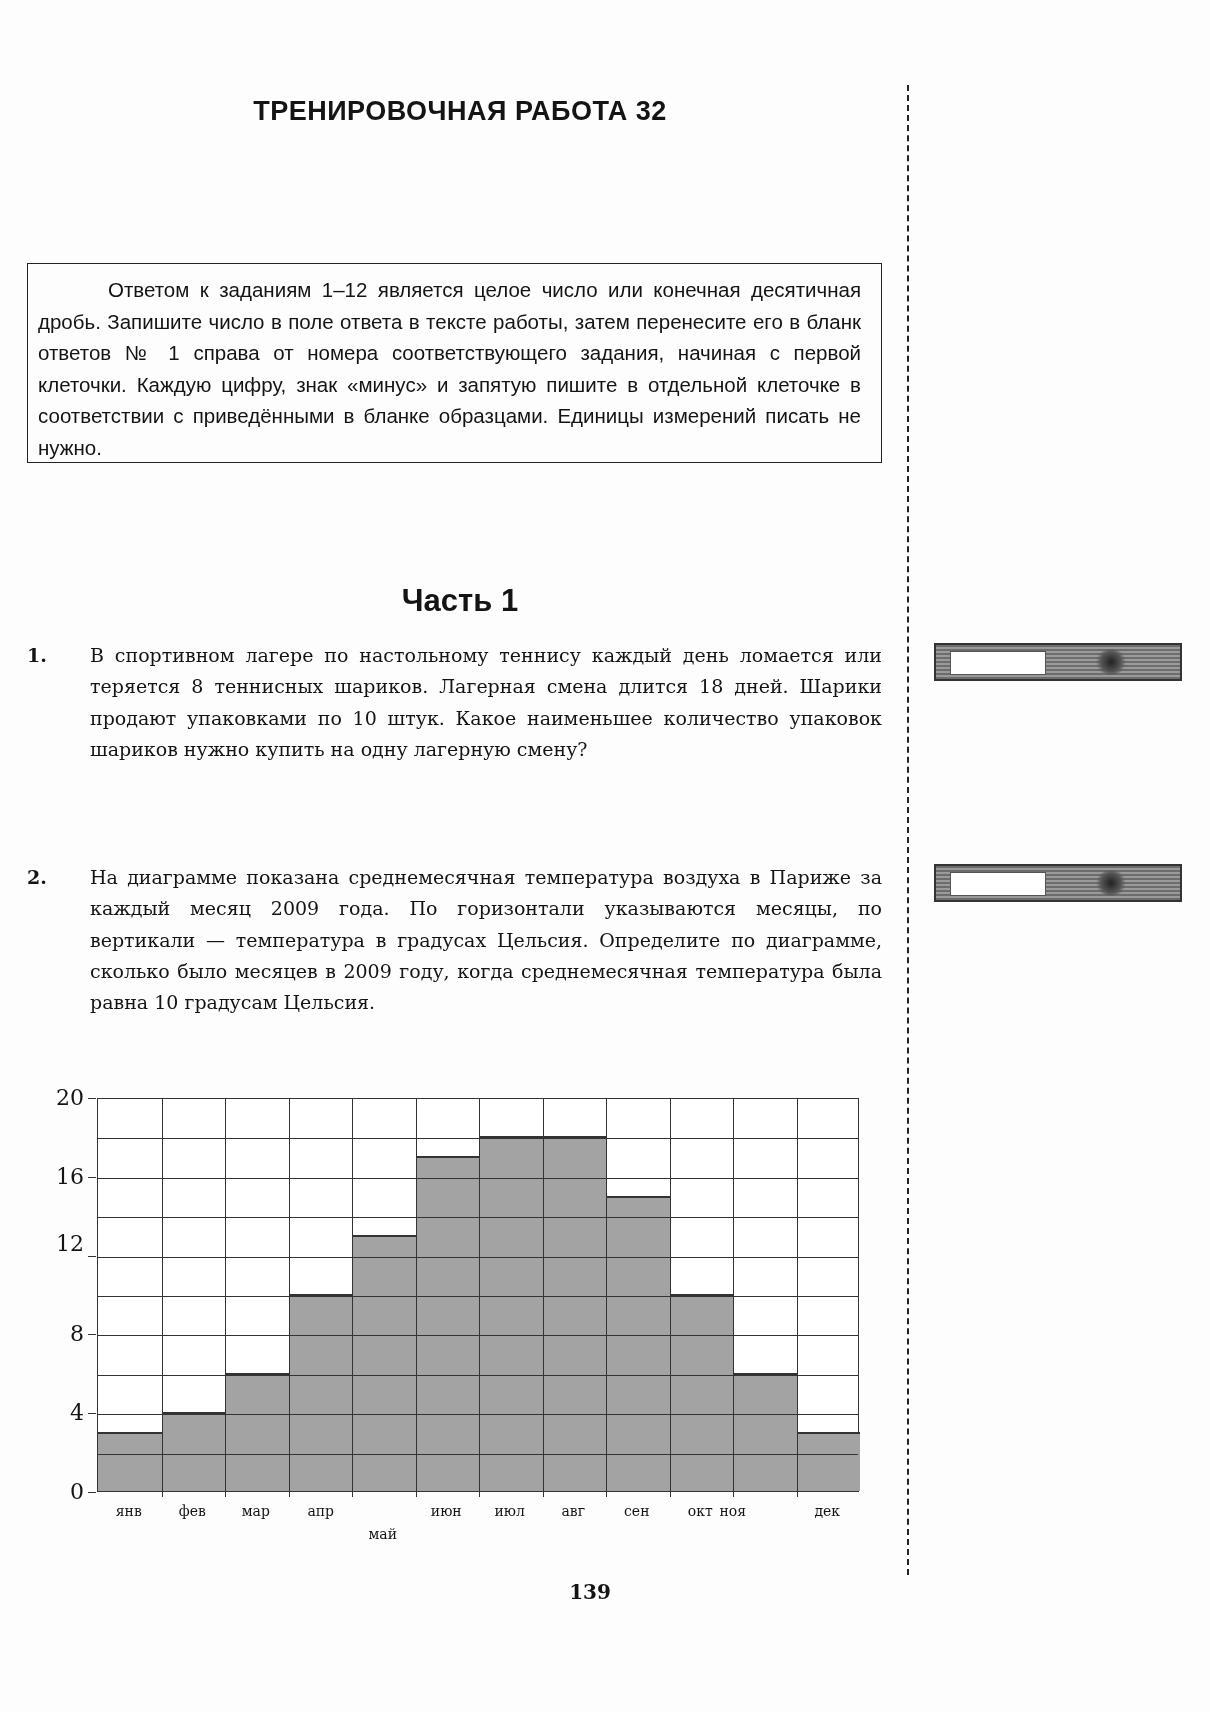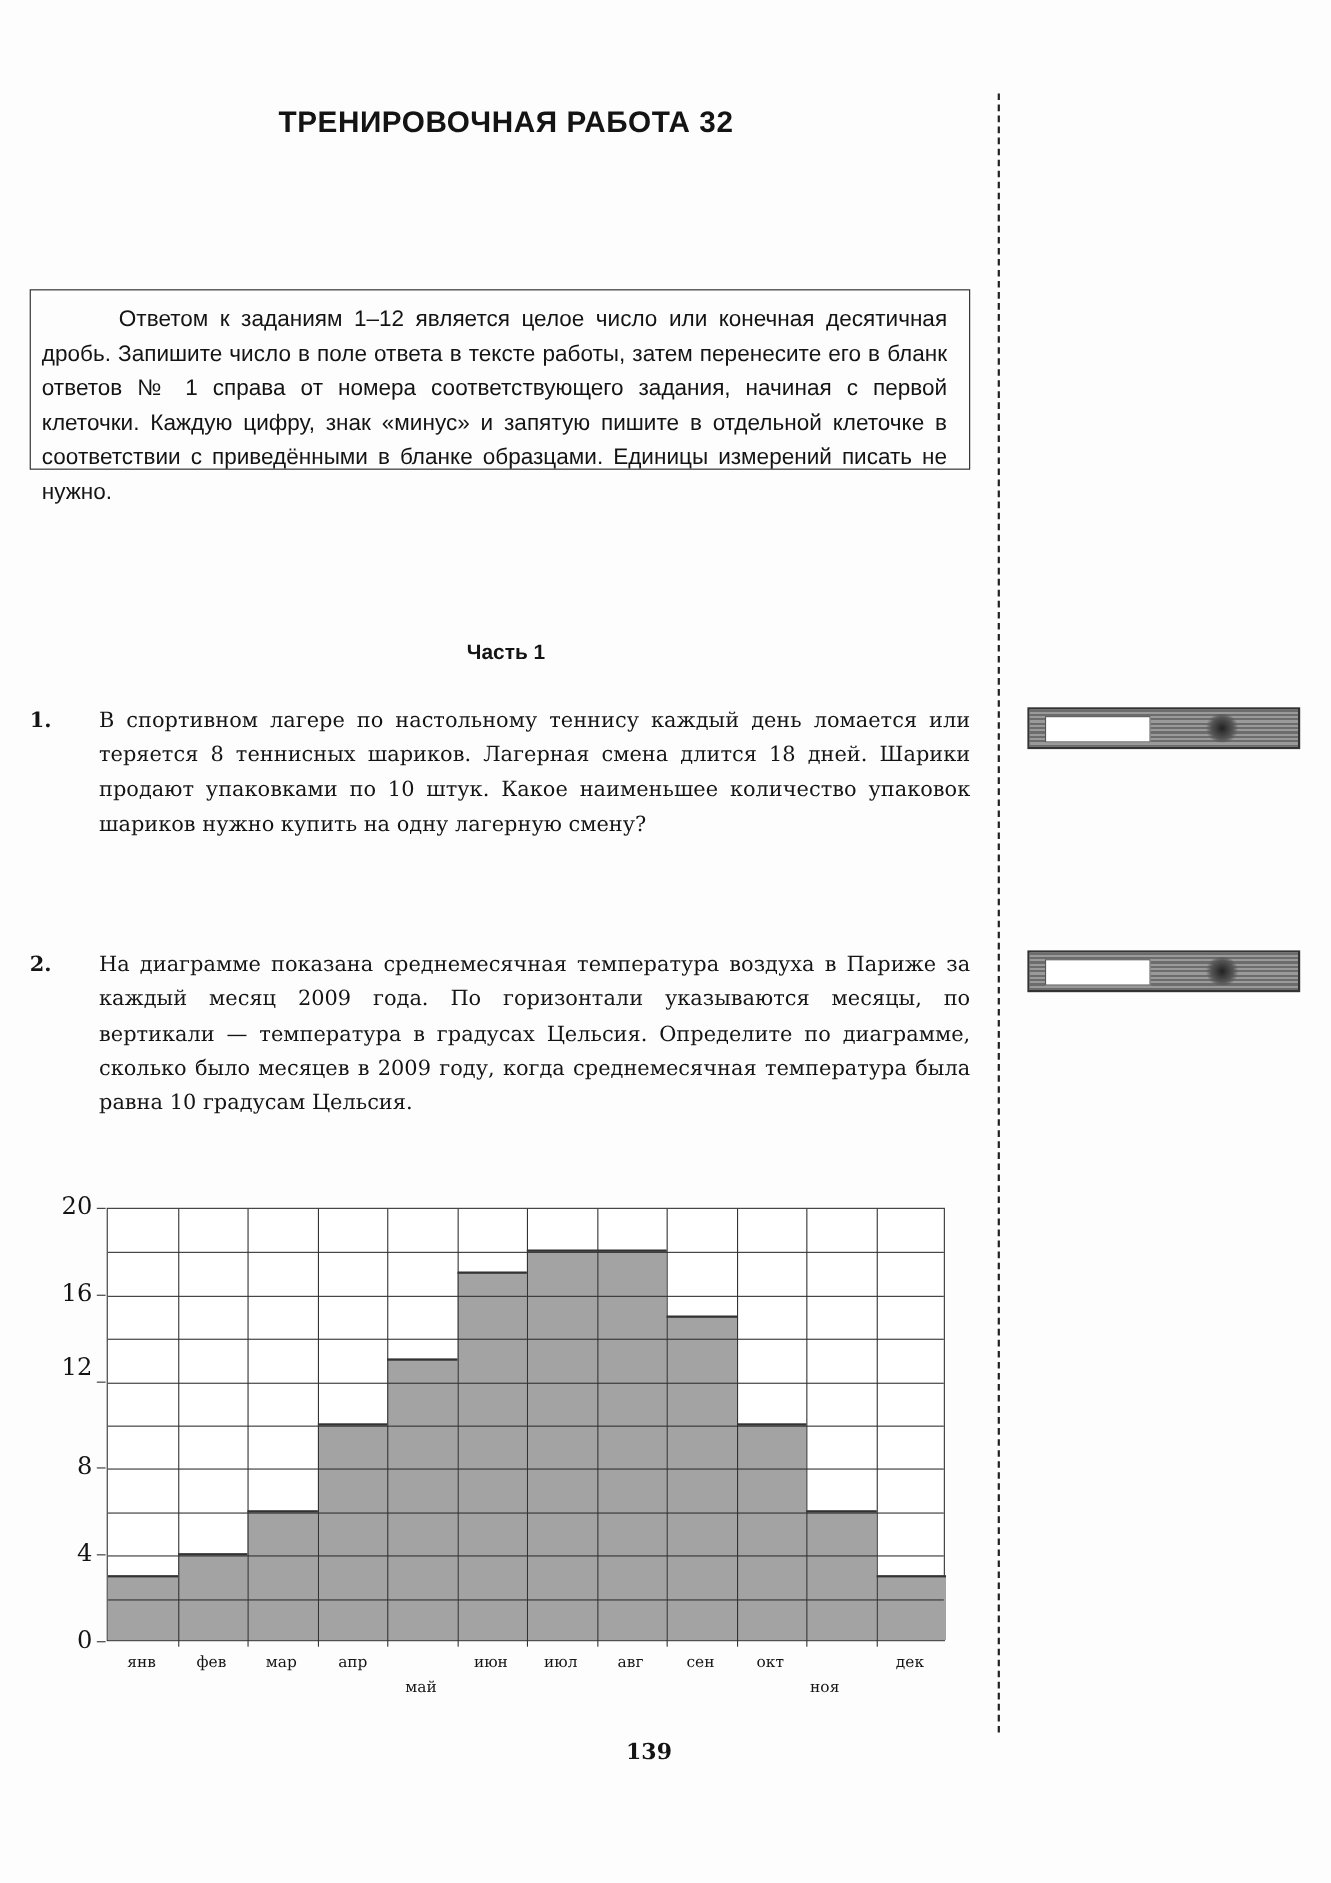--- a/index.html
+++ b/index.html
@@ -6,34 +6,34 @@
   body {
     width: 1210px; height: 1712px; background: #fdfdfd; position: relative;
     overflow: hidden; color: #141414;
   }
   .title {
     position: absolute; left: 180px; top: 96px; width: 560px; text-align: center;
     font-family: "Liberation Sans", sans-serif; font-weight: bold; font-size: 27px;
     letter-spacing: 0.5px;
   }
   .instr {
-    position: absolute; left: 27px; top: 263px; width: 855px; height: 164px;
+    position: absolute; left: 27px; top: 263px; width: 855px; height: 200px;
     border: 1.5px solid #222; box-sizing: border-box;
     padding: 10px 20px 0 10px;
     font-family: "Liberation Sans", sans-serif; font-size: 20.5px; line-height: 31.5px;
     text-align: justify;
   }
   .instr p { margin: 0; text-indent: 70px; }
   .cutline {
     position: absolute; left: 907px; top: 85px; width: 0; height: 1490px;
     border-left: 2.5px dashed #222;
   }
   .part {
     position: absolute; left: 360px; top: 583px; width: 200px; text-align: center;
-    font-family: "Liberation Sans", sans-serif; font-weight: bold; font-size: 19px;
+    font-family: "Liberation Sans", sans-serif; font-weight: bold; font-size: 31px;
   }
   .task { position: absolute; left: 27px; width: 860px; font-family: "DejaVu Serif", serif; font-size: 19px; line-height: 31.3px; }
   .task .num { position: absolute; left: 0; top: 0; font-weight: bold; }
   .task .text { position: absolute; left: 63px; width: 792px; text-align: justify; }
   .answer-box {
     position: absolute; left: 934px; width: 248px; height: 38px;
     background: repeating-linear-gradient(0deg, #6c6c6c 0 2px, #9a9a9a 2px 4px);
     border: 2px solid #333; box-sizing: border-box;
   }
   .answer-box .field {
@@ -141,17 +141,17 @@
     <div class="xlabel" style="left: 57px;">янв</div>
     <div class="xlabel" style="left: 120.5px;">фев</div>
     <div class="xlabel" style="left: 184px;">мар</div>
     <div class="xlabel" style="left: 249px;">апр</div>
     <div class="xlabel" style="left: 311px; margin-top: 23px;">май</div>
     <div class="xlabel" style="left: 374.5px;">июн</div>
     <div class="xlabel" style="left: 438px;">июл</div>
     <div class="xlabel" style="left: 501.5px;">авг</div>
     <div class="xlabel" style="left: 565px;">сен</div>
     <div class="xlabel" style="left: 628.5px; text-align: center;">окт</div>
-    <div class="xlabel" style="left: 678px; margin-top: 23px;">ноя</div>
+    <div class="xlabel" style="left: 661px;">ноя</div>
     <div class="xlabel" style="left: 755.5px;">дек</div>
   </div>
 
 <div class="pagenum">139</div>
 
 </body></html>

